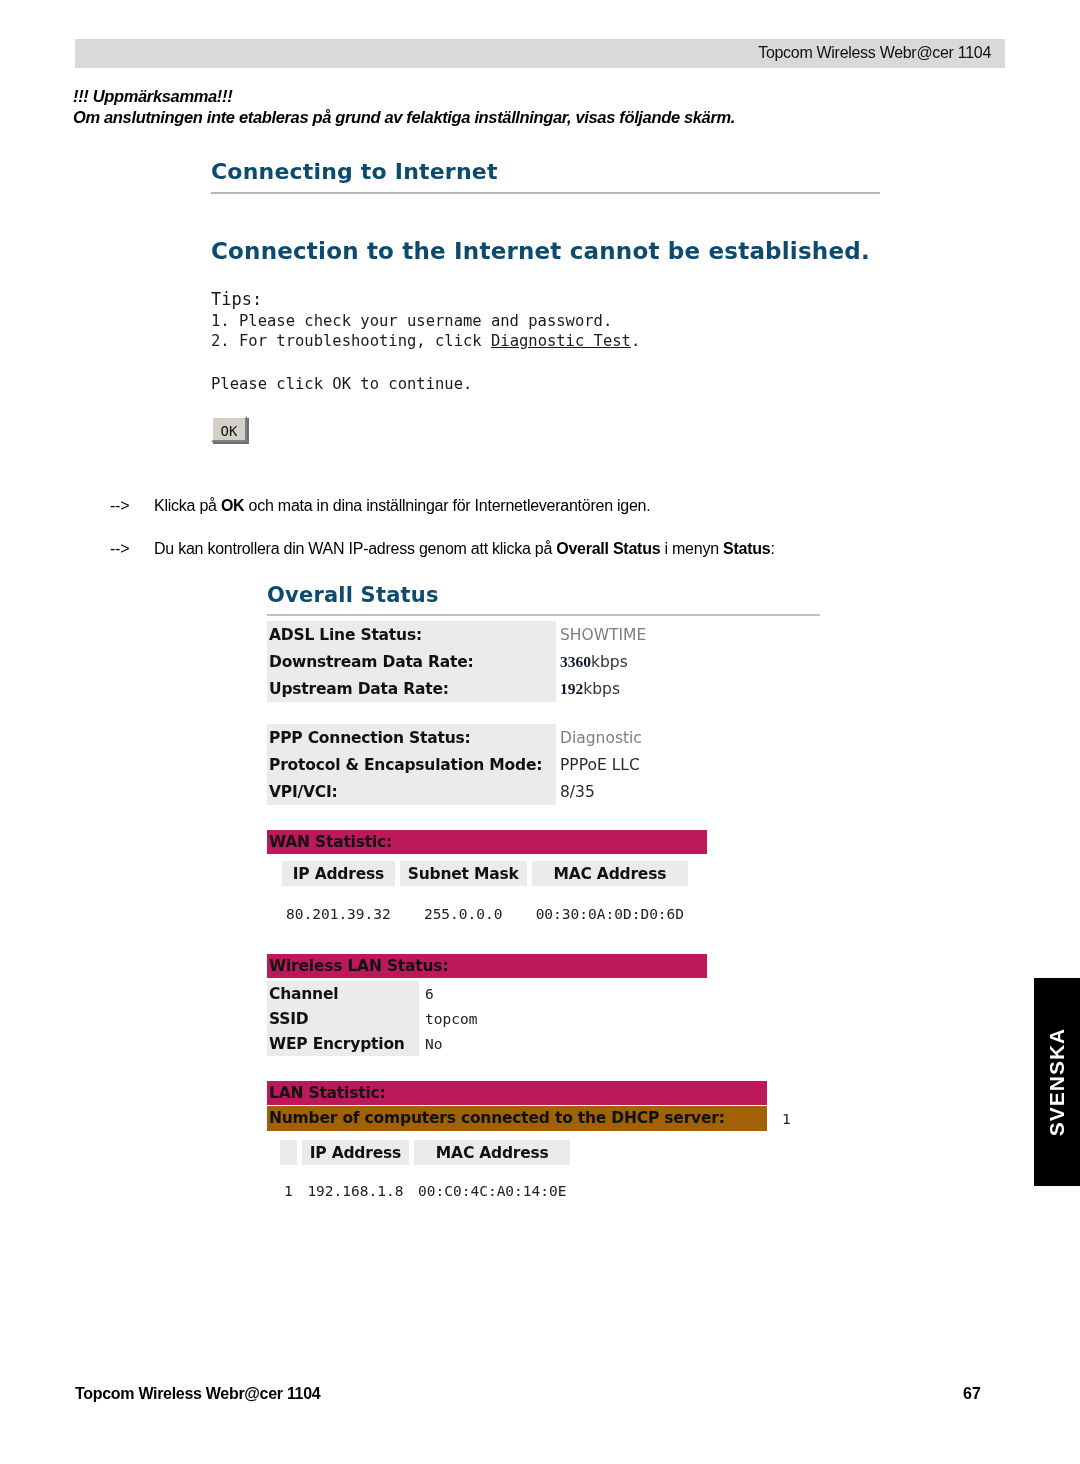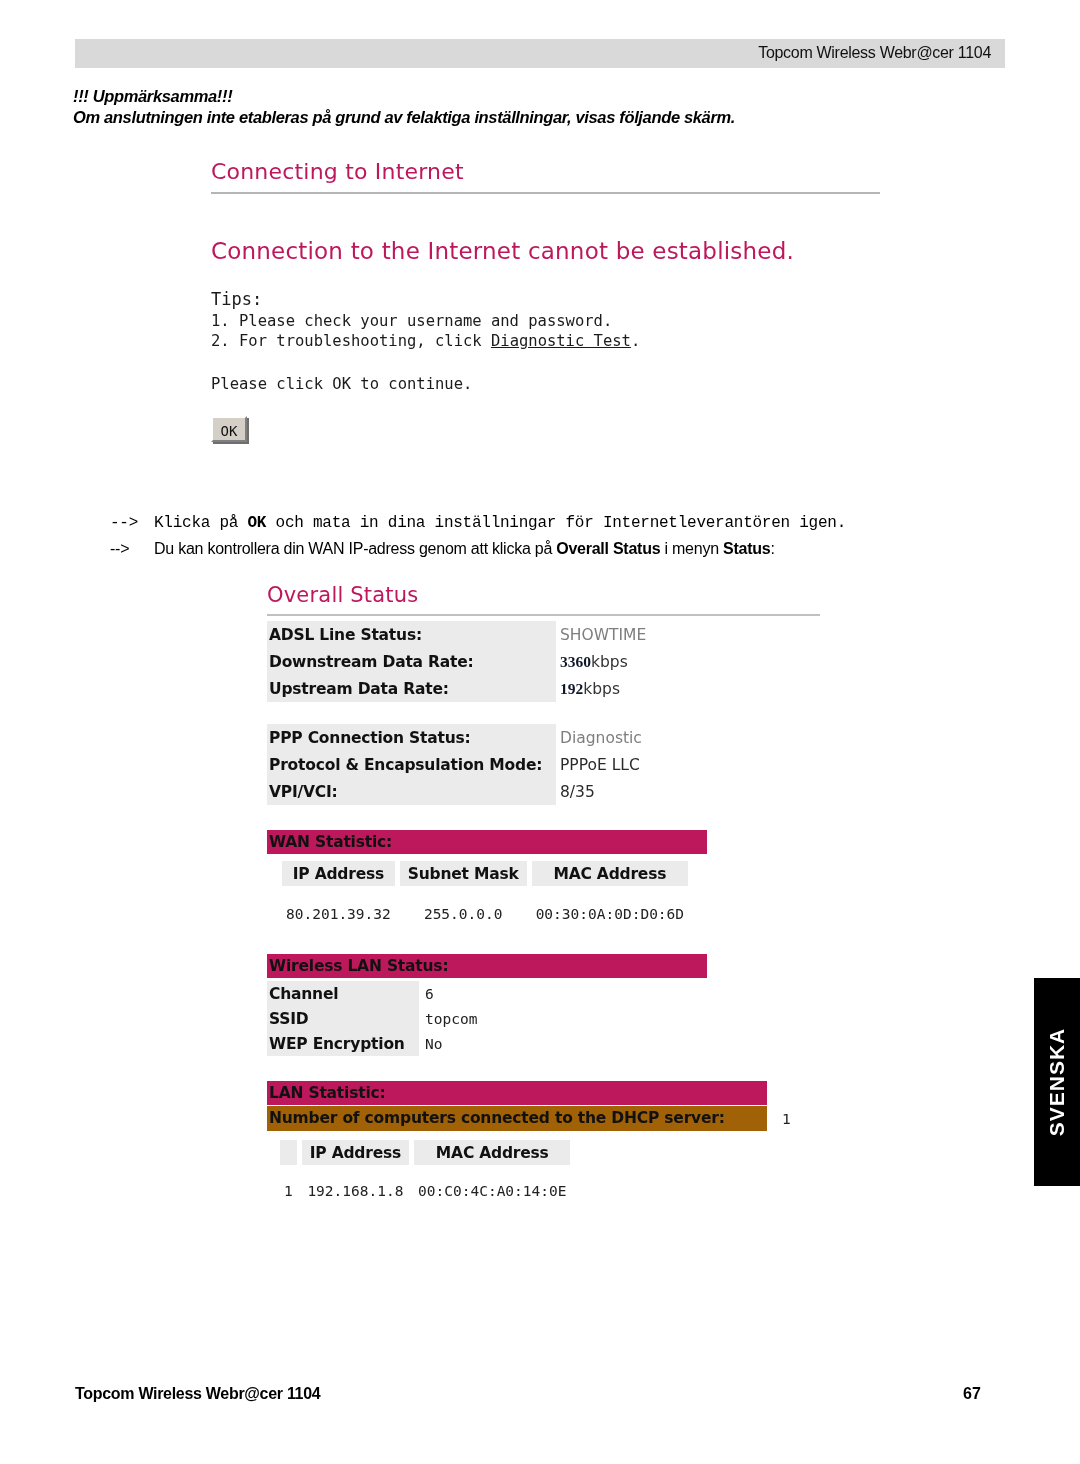--- a/index.html
+++ b/index.html
@@ -55,22 +55,22 @@
 
   
   #screen-connect {
     position: absolute;
     left: 211px;
     top: 158px;
     width: 680px;
   }
   .ui-heading {
     font-family: "DejaVu Sans", sans-serif;
-    font-weight: normal;
-    color: #be185d;
+    font-weight: bold;
+    color: #0c4a6e;
     letter-spacing: 0.2px;
   }
   #connect-title {
     font-size: 22px;
     line-height: 28px;
   }
   #connect-rule {
     margin-top: 6px;
     width: 669px;
     height: 2px;
@@ -131,21 +131,21 @@
     left: 110px;
     font-size: 16px;
     line-height: 22px;
     letter-spacing: -0.25px;
     white-space: nowrap;
   }
   .arrow-instruction .arrow {
     display: inline-block;
     width: 44px;
   }
-  #instruction-1 { top: 512px; font-family: Liberation Mono, monospace; }
+  #instruction-1 { top: 495px; }
   #instruction-2 { top: 538px; }
 
   
   #screen-status {
     position: absolute;
     left: 267px;
     top: 582px;
     width: 560px;
     font-family: "DejaVu Sans", sans-serif;
   }

